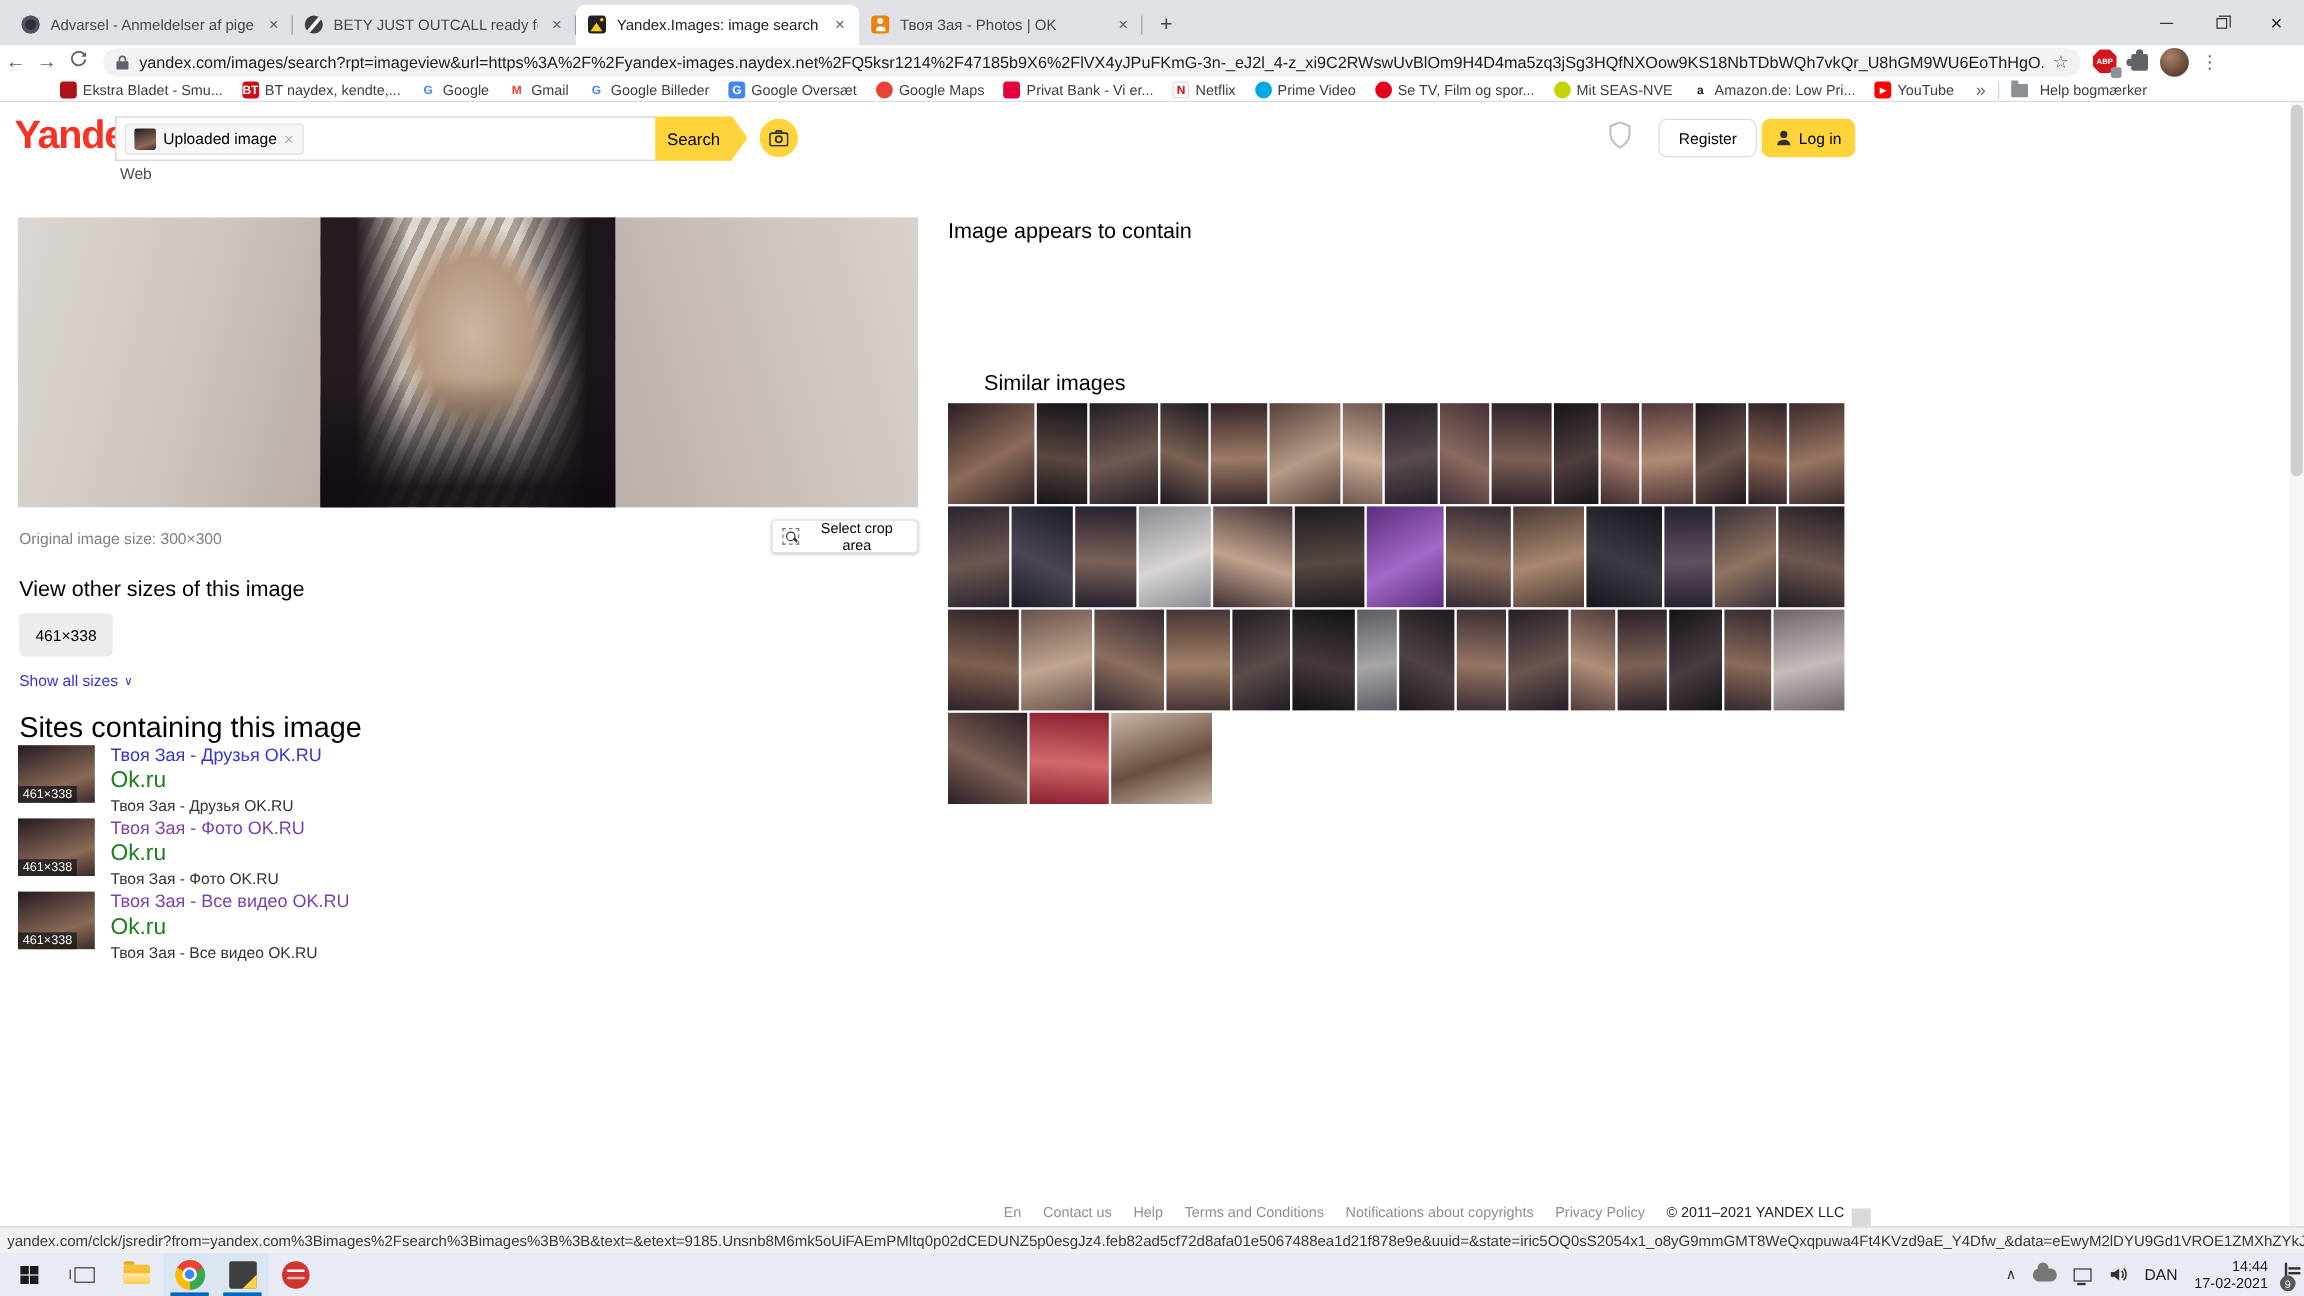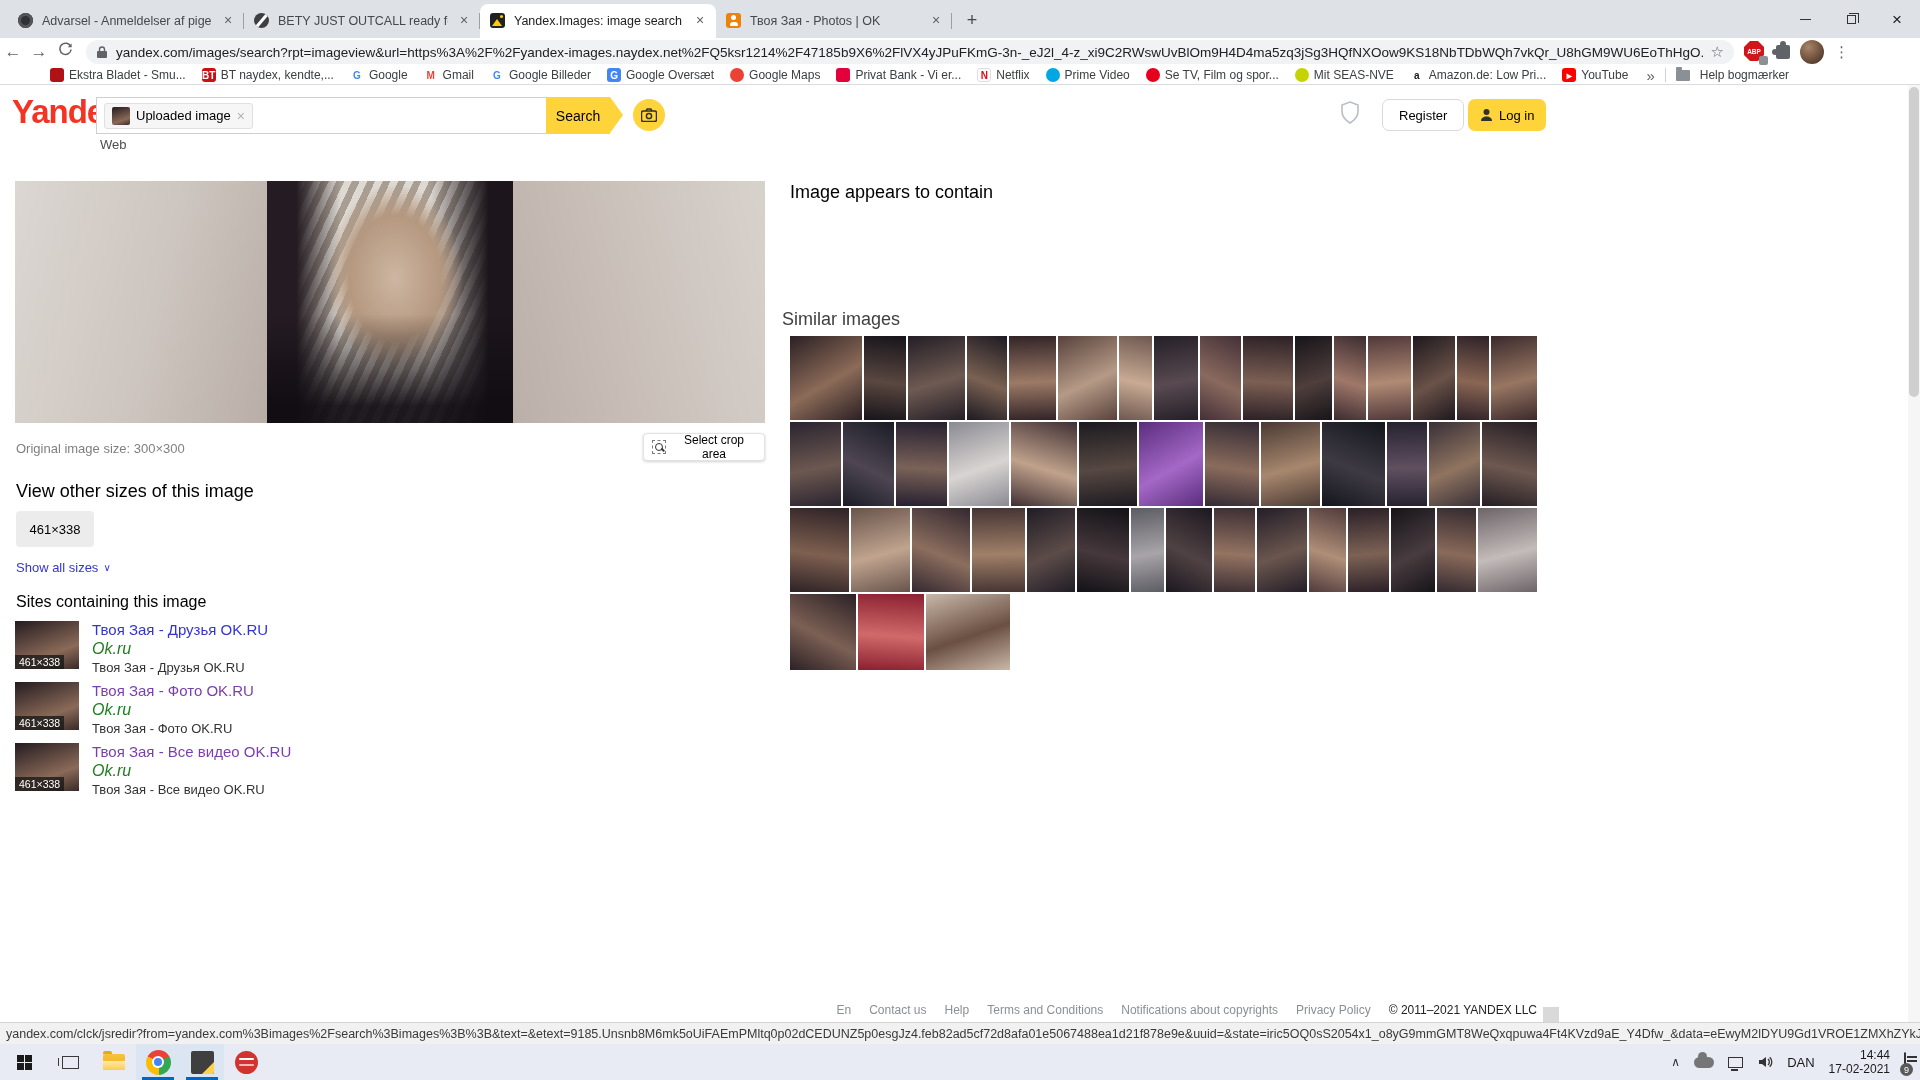--- a/index.html
+++ b/index.html
@@ -85,35 +85,35 @@
       repeating-linear-gradient(115deg, #ded9d2 0 7px, #a89e93 7px 14px);
   }
   #crop-btn { position:absolute; left:643px; top:348px; width:122px; height:28px; background:#fff; border:1px solid #e3e3e3; border-radius:4px; box-shadow:0 1px 3px rgba(0,0,0,.18); display:flex; align-items:center; gap:6px; padding:0 8px; font-size:12px; color:#000; font-family:inherit; }
   .crop-ic { width:14px; height:14px; border:1px dashed #7a7a7a; position:relative; flex:0 0 14px; }
   .crop-ic::before { content:""; position:absolute; left:2px; top:2px; width:6px; height:6px; border:1.5px solid #333; border-radius:50%; }
   .crop-ic::after { content:""; position:absolute; left:8px; top:8px; width:4px; height:1.5px; background:#333; transform:rotate(45deg); }
   #orig-size { position:absolute; left:16px; top:356px; font-size:13px; color:#808080; }
   #other-sizes-h { position:absolute; left:16px; top:396px; font-size:18px; color:#000; }
   #size-btn { position:absolute; left:16px; top:426px; width:78px; height:36px; background:#ececec; border:none; border-radius:4px; font-size:13px; color:#000; font-family:inherit; }
   #show-all { position:absolute; left:16px; top:475px; font-size:13px; color:var(--link-blue); display:flex; gap:5px; align-items:center; cursor:pointer; }
-  #sites-h { position:absolute; left:16px; top:508px; font-size:16px; color:#000; }
+  #sites-h { position:absolute; left:16px; top:508px; font-size:24px; color:#000; }
   #sites-list { position:absolute; left:15px; top:536px; width:740px; }
   .site-item { display:flex; gap:13px; margin-bottom:13px; height:48px; }
   .site-thumb { width:64px; height:48px; flex:0 0 64px; position:relative; background:linear-gradient(160deg,#241b20 0%,#8a6a58 65%,#3a2a28 100%); }
   .size-badge { position:absolute; left:0; bottom:0; background:rgba(20,20,20,.75); color:#fff; font-size:10.5px; padding:1px 4px; }
   .site-title { font-size:15px; color:var(--link-blue); margin-bottom:2px; }
   .site-item.visited .site-title { color:var(--visited-purple); }
-  .site-domain { font-size:16px; color:var(--domain-green); margin-bottom:2px;font-style:italic; }
+  .site-domain { font-size:19px; color:var(--domain-green); margin-bottom:2px; }
   .site-desc { font-size:13px; color:#333; }
 
   
   #contains-h { position:absolute; left:790px; top:97px; font-size:18px; color:#000; }
   #tags { position:absolute; left:790px; top:126px; width:700px; display:flex; flex-wrap:wrap; gap:8px; }
   .tag { height:36px; line-height:36px; padding:0 16px; background:#f0f0f0; border-radius:4px; font-size:13px; color:#000; white-space:nowrap; }
-  #similar-h { position:absolute; left:782px; top:224px; font-size:18px; color:#404040; }
+  #similar-h { position:absolute; left:820px; top:224px; font-size:18px; color:#000000; }
   #sim-grid { position:absolute; left:790px; top:251px; width:747px; }
   .sim-row { display:flex; gap:2px; height:84px; margin-bottom:2px; }
   .sim-row.last { height:76px; }
   .sim-thumb { height:100%; }
   #show-more-btn { position:absolute; left:790px; top:591px; width:747px; height:26px; background:#f0f0f0; border:none; border-radius:3px; font-size:13px; color:#000; font-family:inherit; }
   #footer { position:absolute; left:790px; top:918px; width:747px; display:flex; justify-content:flex-end; gap:18px; font-size:12px; color:#8a8f96; align-items:center; }
   #footer .f-link { white-space:nowrap; }
   #footer .f-copy { color:#222; white-space:nowrap; }
   #corner-box { position:absolute; left:1543px; top:922px; width:16px; height:15px; background:#d9d9d9; }
   #page-scrollbar { position:absolute; right:0; top:0; width:12px; height:938px; background:#f6f6f6; }

